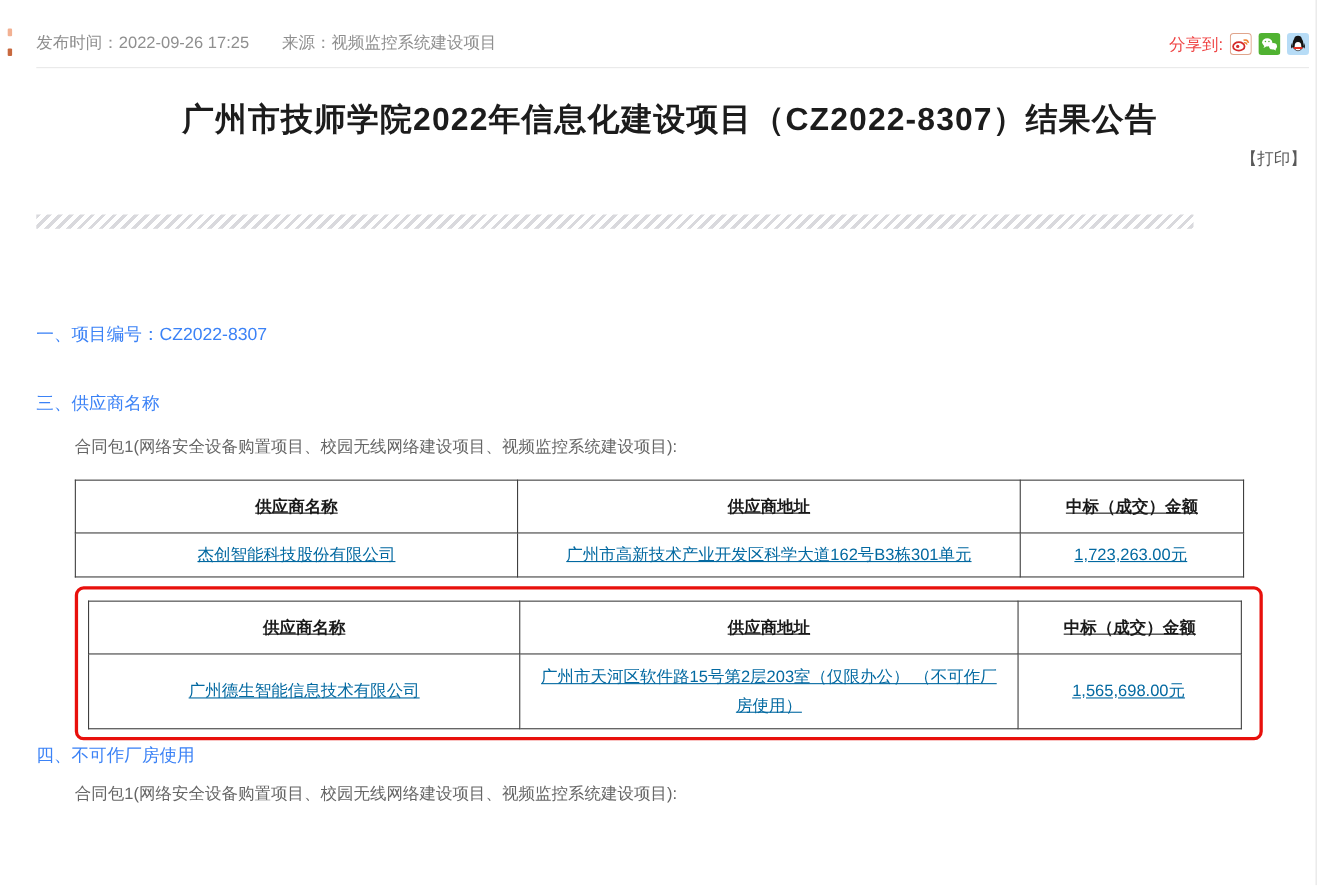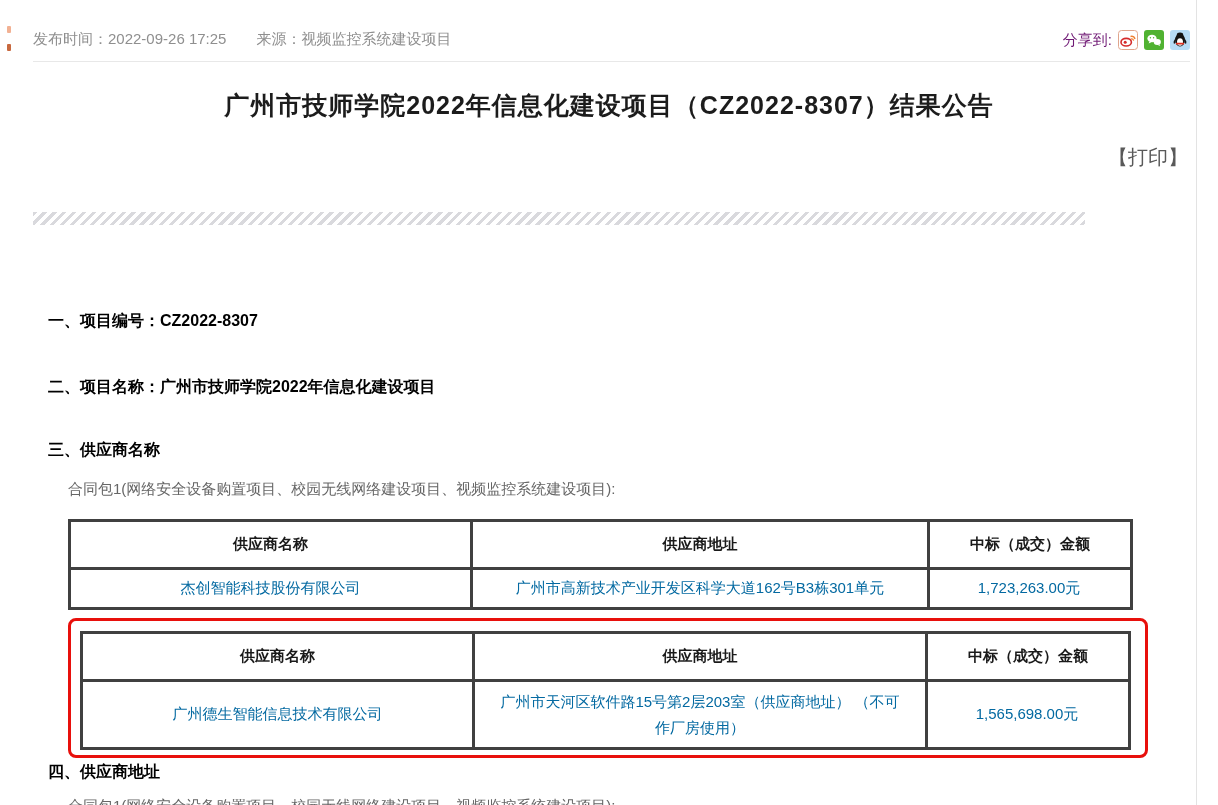--- a/index.html
+++ b/index.html
@@ -32,91 +32,92 @@
     padding-top: 30px;
     border-bottom: 1px solid #e8e8e8;
     display: flex;
     align-items: flex-start;
     justify-content: space-between;
     font-size: 15px;
     color: #8f8f8f;
   }
   .meta { display: flex; gap: 30px; }
   .meta span { white-space: nowrap; }
-  .share { display: flex; align-items: flex-end; gap: 6px; color: #701a75; }
+  .share { display: flex; align-items: flex-end; gap: 6px; color: #ef4444; }
   .share-icon {
     width: 20px; height: 20px;
     border-radius: 3px;
     display: inline-block;
     cursor: pointer;
   }
 
   
   .title {
     margin-top: 27px;
     padding: 0 40px;
     text-align: center;
-    font-size: 25px;
+    font-size: 29px;
     font-weight: 700;
     color: #1c1c1c;
     letter-spacing: 1px;
   }
 
   .print-row {
-    margin: 22px 30px 0 0;
+    margin: 6px 30px 0 0;
     text-align: right;
-    font-size: 20px;
+    font-size: 15px;
     color: #595959;
   }
   .print-btn { cursor: pointer; }
 
   
   .hatch {
     margin-top: 41px;
     margin-left: 33px;
     width: 1052px;
     height: 13px;
     background: repeating-linear-gradient(
       135deg,
       #d9d9dd 0px, #d9d9dd 3px,
       #ffffff 3px, #ffffff 7px
     );
   }
 
   .section-heading {
-    margin-left: 48px;
+    margin-left: 33px;
     font-size: 16px;
-    font-weight: 700;
-    color: #000000;
+    font-weight: 400;
+    color: #3b82f6;
   }
   .s1 { margin-top: 86px; }
   .s2 { margin-top: 45px; }
   .s3 { margin-top: 42px; }
   .s4 { margin-top: 4px; }
 
   .pkg-intro {
     margin-left: 68px;
     font-size: 15px;
     color: #666666;
   }
   .p1 { margin-top: 19px; }
   .p2 { margin-top: 11px; }
 
   table.result {
     border-collapse: collapse;
     table-layout: fixed;
     background: #ffffff;
   }
   table.result th, table.result td {
-    border: 3px solid #404040;
+    border: 1px solid #404040;
     font-size: 15px;
     text-align: center;
     vertical-align: middle;
     padding: 2px 8px;
     word-break: break-all;
+    text-decoration: underline;
   }
   table.result th {
     color: #1a1a1a;
     font-weight: 700;
     height: 48px;
   }
   table.result td { color: #0369a1; }
   table.result td.amount { text-align: center; padding-right: 10px; }
 
   .table1 { margin-top: 20px; margin-left: 68px; width: 1062px; }
@@ -201,21 +202,20 @@
 
   <h1 class="title">广州市技师学院2022年信息化建设项目（CZ2022-8307）结果公告</h1>
 
   <div class="print-row">
     <span class="print-btn">【打印】</span>
   </div>
 
   <div class="hatch"></div>
 
   <div class="section-heading s1">一、项目编号：CZ2022-8307</div>
-  <div class="section-heading s2">二、项目名称：广州市技师学院2022年信息化建设项目</div>
   <div class="section-heading s3">三、供应商名称</div>
 
   <div class="pkg-intro p1">合同包1(网络安全设备购置项目、校园无线网络建设项目、视频监控系统建设项目):</div>
 
   <table class="result table1">
     <colgroup>
         <col class="c1">
         <col class="c2">
         <col class="c3">
       </colgroup>
@@ -246,24 +246,24 @@
       <thead>
         <tr>
           <th>供应商名称</th>
           <th>供应商地址</th>
           <th>中标（成交）金额</th>
         </tr>
       </thead>
       <tbody>
         <tr>
           <td>广州德生智能信息技术有限公司</td>
-          <td class="addr">广州市天河区软件路15号第2层203室（供应商地址） （不可作厂房使用）</td>
+          <td class="addr">广州市天河区软件路15号第2层203室（仅限办公） （不可作厂房使用）</td>
           <td class="amount">1,565,698.00元</td>
         </tr>
       </tbody>
     </table>
   </div>
 
-  <div class="section-heading s4">四、供应商地址</div>
+  <div class="section-heading s4">四、不可作厂房使用</div>
 
   <div class="clipped-line">合同包1(网络安全设备购置项目、校园无线网络建设项目、视频监控系统建设项目):</div>
 
 </div>
 
 </body></html>

